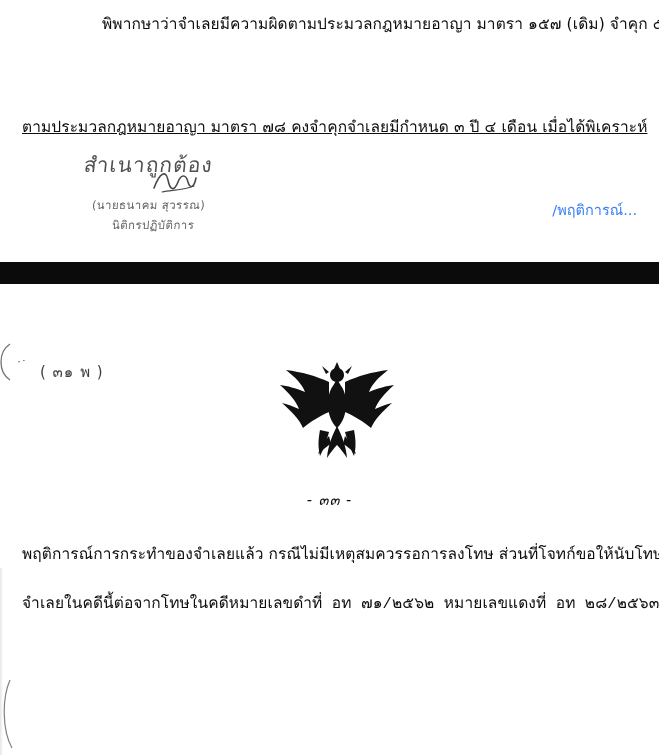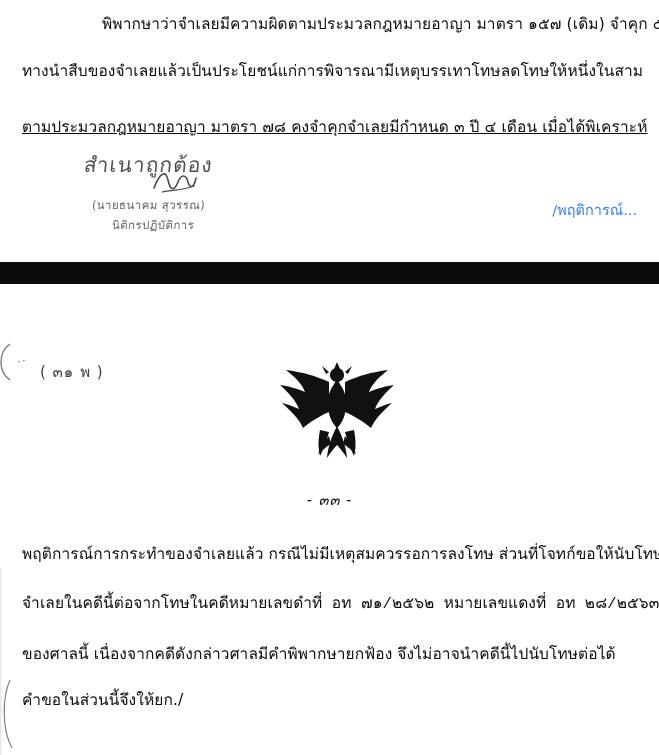--- a/index.html
+++ b/index.html
@@ -178,21 +178,20 @@
     background: linear-gradient(to right, rgba(0,0,0,0.10), rgba(0,0,0,0));
   }
 </style>
 </head>
 <body>
 
 <div class="page">
 
   <div class="doc-top">
     <div class="thai-line t-l1">พิพากษาว่าจำเลยมีความผิดตามประมวลกฎหมายอาญา มาตรา ๑๕๗ (เดิม) จำคุก ๕ ปี</div>
-    <div class="thai-line t-l2">ทางนำสืบของจำเลยแล้วเป็นประโยชน์แก่การพิจารณามีเหตุบรรเทาโทษลดโทษให้หนึ่งในสาม</div>
     <div class="thai-line t-l3">ตามประมวลกฎหมายอาญา มาตรา ๗๘ คงจำคุกจำเลยมีกำหนด ๓ ปี ๔ เดือน เมื่อได้พิเคราะห์</div>
 
     <div class="sig-name">สำเนาถูกต้อง</div>
 
     <svg class="sig-scribble" viewBox="0 0 46 26">
       <path d="M2 20 C8 4, 14 2, 16 12 C18 22, 22 24, 26 14 C29 6, 34 6, 36 14 C38 21, 42 20, 44 10" fill="none" stroke="#2a2a2a" stroke-width="1.6" stroke-linecap="round"></path>
       <path d="M10 24 C20 22, 32 22, 42 18" fill="none" stroke="#2a2a2a" stroke-width="1.1" stroke-linecap="round"></path>
     </svg>
 
     <div class="sig-paren1">(นายธนาคม  สุวรรณ)</div>
@@ -239,21 +238,19 @@
 
         <path d="M57 84 C52 90 48 96 46 102 C51 98 55 94 59 92 Z"></path>
         <path d="M73 84 C78 90 82 96 84 102 C79 98 75 94 71 92 Z"></path>
       </g>
     </svg>
 
     <div class="page-no">- ๓๓ -</div>
 
     <div class="thai-line b-l1">พฤติการณ์การกระทำของจำเลยแล้ว กรณีไม่มีเหตุสมควรรอการลงโทษ ส่วนที่โจทก์ขอให้นับโทษ</div>
     <div class="thai-line b-l2">จำเลยในคดีนี้ต่อจากโทษในคดีหมายเลขดำที่ อท ๗๑/๒๕๖๒ หมายเลขแดงที่ อท ๒๘/๒๕๖๓</div>
-    <div class="thai-line b-l3">ของศาลนี้ เนื่องจากคดีดังกล่าวศาลมีคำพิพากษายกฟ้อง จึงไม่อาจนำคดีนี้ไปนับโทษต่อได้</div>
-    <div class="thai-line b-l4">คำขอในส่วนนี้จึงให้ยก./</div>
 
     <svg class="edge-curl" viewBox="0 0 22 70">
       <path d="M10 0 C2 18, 2 50, 12 68" fill="none" stroke="#555" stroke-width="1.2"></path>
     </svg>
   </div>
 
 </div>
 
 </body></html>

